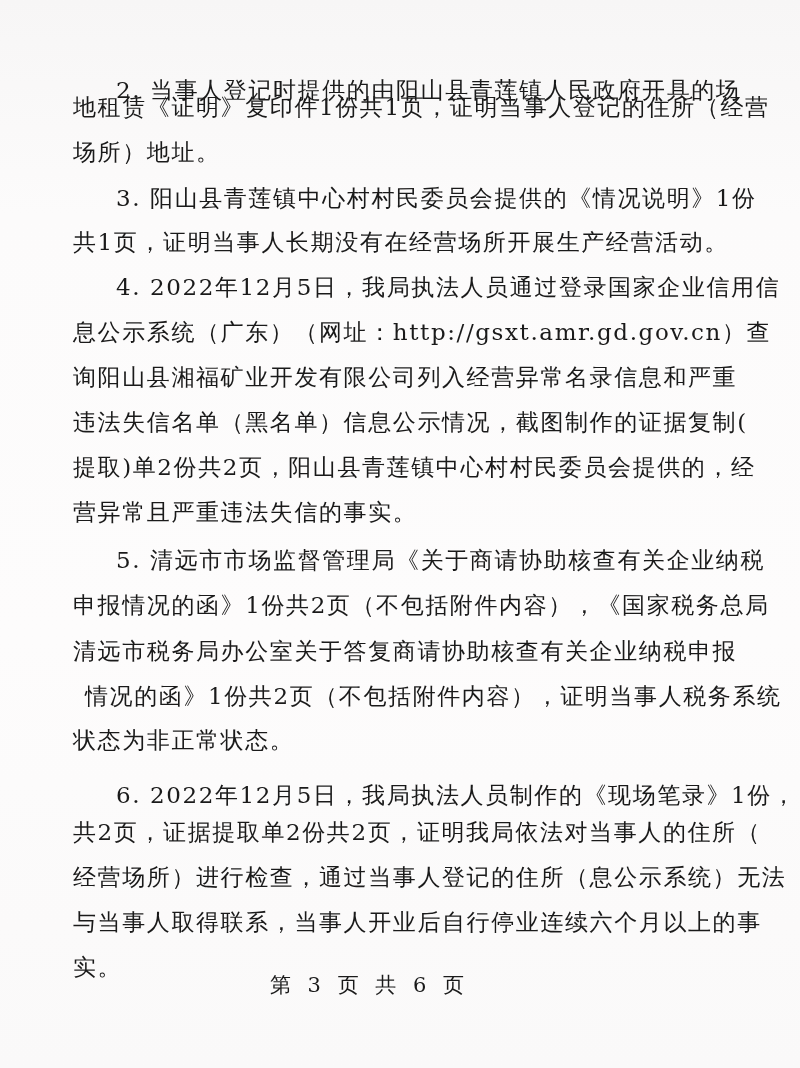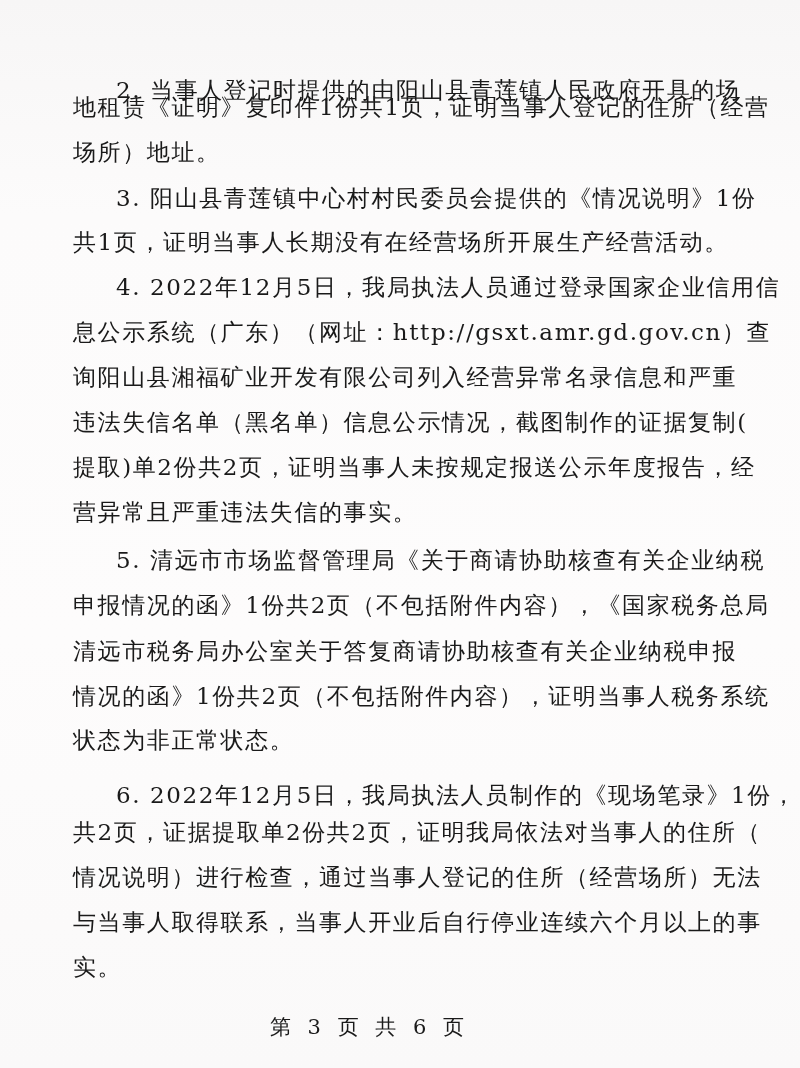--- a/index.html
+++ b/index.html
@@ -30,21 +30,21 @@
       font-size: 23px;
       line-height: 30px;
       letter-spacing: 1.6px;
       font-weight: normal;
     }
     .line.indent {
       left: 116px;
     }
     .footer {
       position: absolute;
-      top: 1012px;
+      top: 970px;
       left: 0;
       width: 736px;
       text-align: center;
       font-size: 21px;
       line-height: 30px;
       letter-spacing: 2px;
       word-spacing: 6px;
     }
   </style>
 </head>
@@ -56,29 +56,29 @@
   <div class="line" style="top:92px;">地租赁《证明》复印件1份共1页，证明当事人登记的住所（经营</div>
   <div class="line" style="top:137px;">场所）地址。</div>
 
   <div class="line indent" style="top:183px;">3. 阳山县青莲镇中心村村民委员会提供的《情况说明》1份</div>
   <div class="line" style="top:227px;text-align:right;">共1页，证明当事人长期没有在经营场所开展生产经营活动。</div>
 
   <div class="line indent" style="top:272px;">4. 2022年12月5日，我局执法人员通过登录国家企业信用信</div>
   <div class="line" style="top:317px;">息公示系统（广东）（网址：http://gsxt.amr.gd.gov.cn）查</div>
   <div class="line" style="top:362px;">询阳山县湘福矿业开发有限公司列入经营异常名录信息和严重</div>
   <div class="line" style="top:407px;">违法失信名单（黑名单）信息公示情况，截图制作的证据复制(</div>
-  <div class="line" style="top:452px;">提取)单2份共2页，证明当事人未按规定报送公示年度报告，经</div>
+  <div class="line" style="top:452px;">提取)单2份共2页，阳山县青莲镇中心村村民委员会提供的，经</div>
   <div class="line" style="top:497px;">营异常且严重违法失信的事实。</div>
 
   <div class="line indent" style="top:545px;">5. 清远市市场监督管理局《关于商请协助核查有关企业纳税</div>
   <div class="line" style="top:590px;">申报情况的函》1份共2页（不包括附件内容），《国家税务总局</div>
   <div class="line" style="top:636px;">清远市税务局办公室关于答复商请协助核查有关企业纳税申报</div>
-  <div class="line" style="top:681px;">情况的函》1份共2页（不包括附件内容），证明当事人税务系统</div>
+  <div class="line" style="top:681px;margin-left:12px;">情况的函》1份共2页（不包括附件内容），证明当事人税务系统</div>
   <div class="line" style="top:725px;">状态为非正常状态。</div>
 
   <div class="line indent" style="top:772px;margin-top:8px;">6. 2022年12月5日，我局执法人员制作的《现场笔录》1份，</div>
   <div class="line" style="top:817px;">共2页，证据提取单2份共2页，证明我局依法对当事人的住所（</div>
-  <div class="line" style="top:862px;">情况说明）进行检查，通过当事人登记的住所（经营场所）无法</div>
+  <div class="line" style="top:862px;">经营场所）进行检查，通过当事人登记的住所（息公示系统）无法</div>
   <div class="line" style="top:907px;">与当事人取得联系，当事人开业后自行停业连续六个月以上的事</div>
   <div class="line" style="top:952px;">实。</div>
 
   <div class="footer">第 3 页 共 6 页</div>
 </div>
 
 </body></html>

